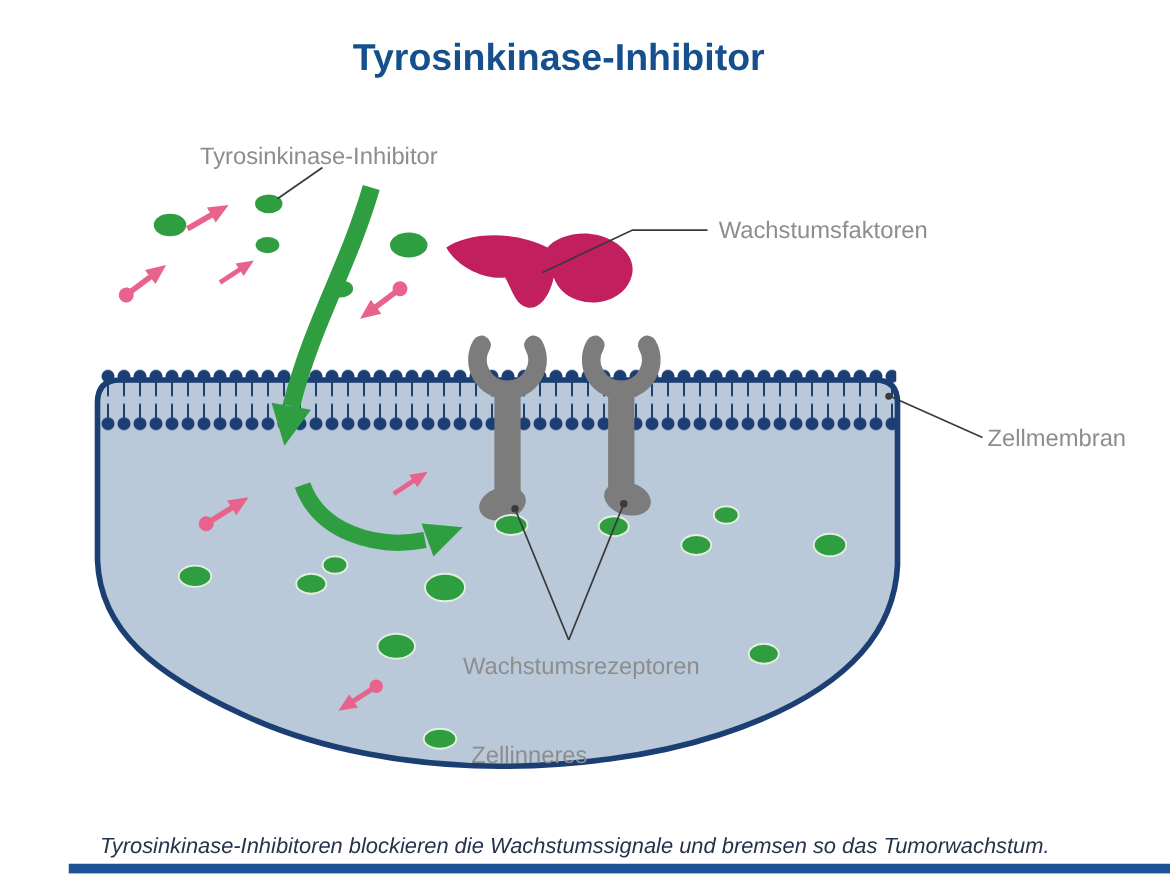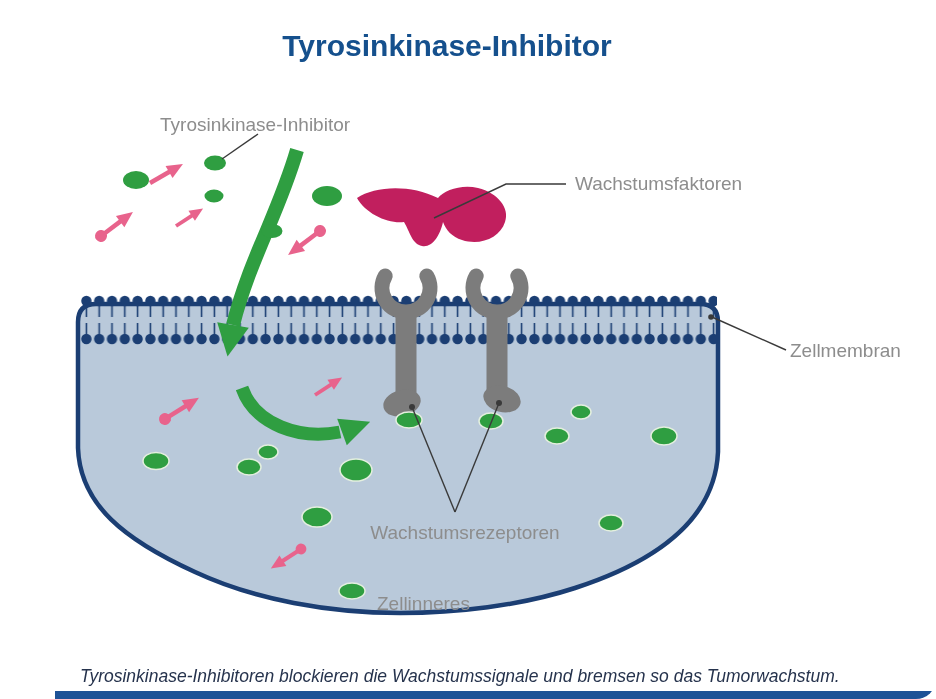--- a/index.html
+++ b/index.html
@@ -1,17 +1,17 @@
 <!DOCTYPE html>
 <html style="--title_blue: #15508d; --navy: #1b3e73; --green: #2f9e41; --pink: #e8638c; --crimson: #c11f5e; --receptor_gray: #7c7c7c; --cell_fill: #b9c9da; --label_gray: #8d8d8d; --pointer_line: #3a3a3a; --caption_color: #26334d; --footer_bar: #1d5296;"><head>
 <meta charset="utf-8">
 <style>
   html,body{margin:0;padding:0;background:#ffffff;}
   .page{position:relative;width:936px;height:699px;background:#fff;overflow:hidden;
-        font-family:"Liberation Sans", sans-serif;border-radius:20px;}
+        font-family:"Liberation Sans", sans-serif;}
   svg{display:block;}
   text{font-family:"Liberation Sans", sans-serif;}
   .title-text{font-size:30px;font-weight:bold;fill:var(--title_blue);}
   .label-text{font-size:19px;fill:var(--label_gray);}
   .caption-text{font-size:17.5px;font-style:italic;fill:var(--caption_color);}
   .pointer{stroke:var(--pointer_line);stroke-width:1.4;fill:none;}
   .pointer-dot{fill:var(--pointer_line);}
 </style>
 </head>
 <body>

